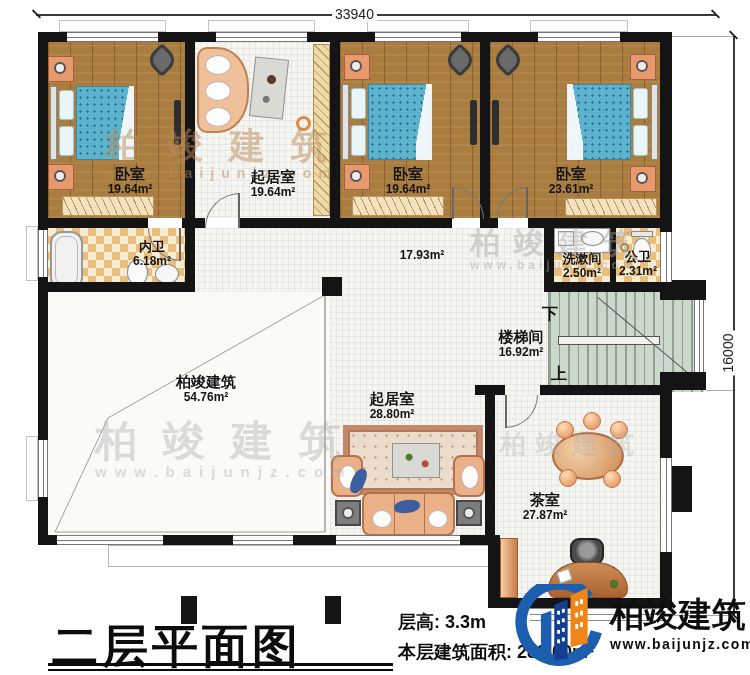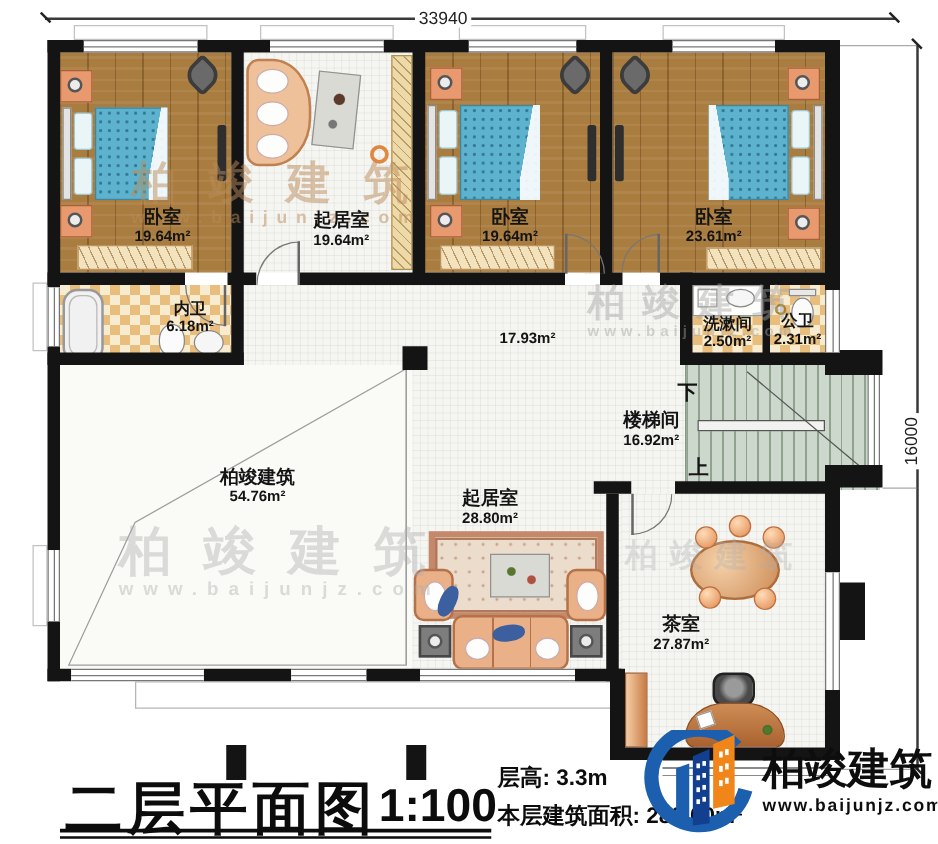--- a/index.html
+++ b/index.html
@@ -287,21 +287,21 @@
     <div class="ar">19.64m²</div>
   </div>
   <div class="abs rlabel" style="left:571px;top:166px;">
     <div class="nm">卧室</div>
     <div class="ar">23.61m²</div>
   </div>
   <div class="abs rlabel" style="left:152px;top:240px;">
     <div class="nm sm">内卫</div>
     <div class="ar">6.18m²</div>
   </div>
-  <div class="abs rlabel" style="left:422px;top:264px;">
+  <div class="abs rlabel" style="left:422px;top:249px;">
     <div class="ar">17.93m²</div>
   </div>
   <div class="abs rlabel" style="left:582px;top:252px;">
     <div class="nm sm">洗漱间</div>
     <div class="ar">2.50m²</div>
   </div>
   <div class="abs rlabel" style="left:638px;top:250px;">
     <div class="nm sm">公卫</div>
     <div class="ar">2.31m²</div>
   </div>
@@ -346,21 +346,20 @@
   <div class="abs dimlabel" style="left:332px;top:6px;">33940</div>
   <div class="abs dim" style="left:733px;top:36px;width:1.5px;height:580px;"></div>
   <div class="abs tick" style="left:728px;top:34px;"></div>
   <div class="abs tick" style="left:728px;top:614px;"></div>
   <div class="abs dimlabel" style="left:706px;top:345px;transform:rotate(-90deg);">16000</div>
   <div class="abs dimext" style="left:672px;top:36px;width:61px;height:1px;"></div>
   <div class="abs dimext" style="left:672px;top:615px;width:61px;height:1px;"></div>
   <div class="abs dimext" style="left:706px;top:390px;width:27px;height:1px;"></div>
 
   <div class="abs title-cn" style="left:52px;top:616px;">二层平面图</div>
-  <div class="abs title-scale" style="left:303px;top:624px;">1:100</div>
   <div class="abs rule" style="left:48px;top:663px;width:345px;height:3px;"></div>
   <div class="abs rule" style="left:48px;top:669px;width:345px;height:2px;"></div>
   <div class="abs meta-line" style="left:398px;top:610px;">层高: 3.3m</div>
   <div class="abs meta-line" style="left:398px;top:640px;">本层建筑面积: 289.00m²</div>
 
   <div class="abs" style="left:512px;top:584px;width:96px;height:86px;z-index:41;">
     <svg width="96" height="86" viewBox="0 0 100 90">
       <path d="M80 14 A40 40 0 1 0 88 50" fill="none" stroke="#1b5fae" stroke-width="12"></path>
       <polygon points="30,32 41,28 41,76 30,78" fill="#1b5fae"></polygon>
       <polygon points="44,22 58,16 58,78 44,80" fill="#123f8f"></polygon>

